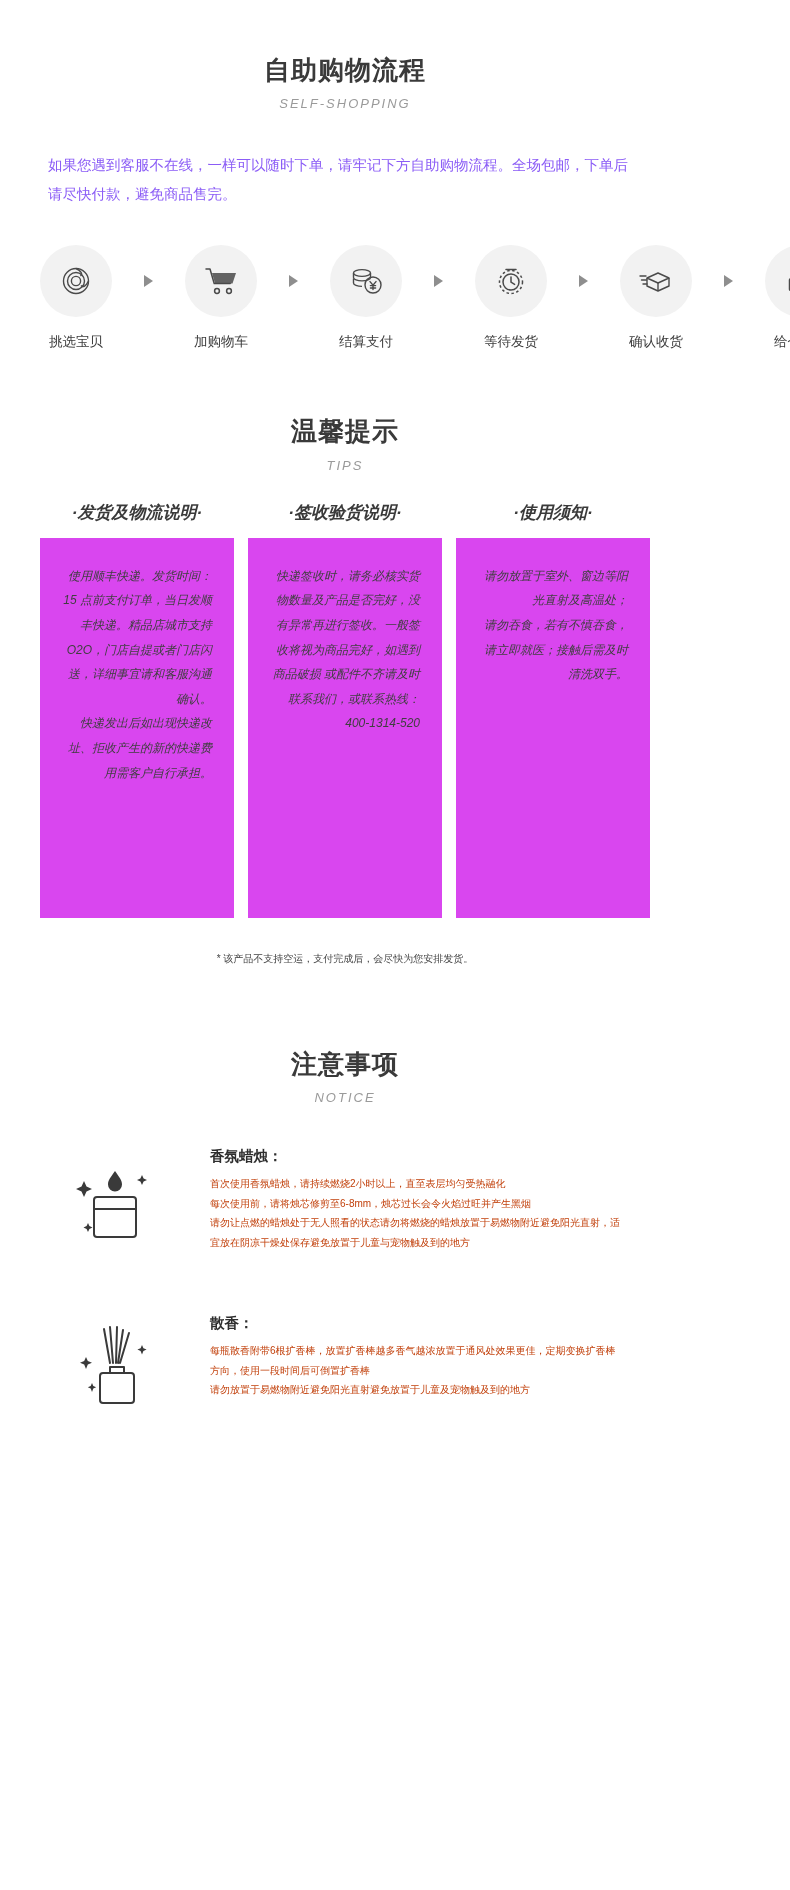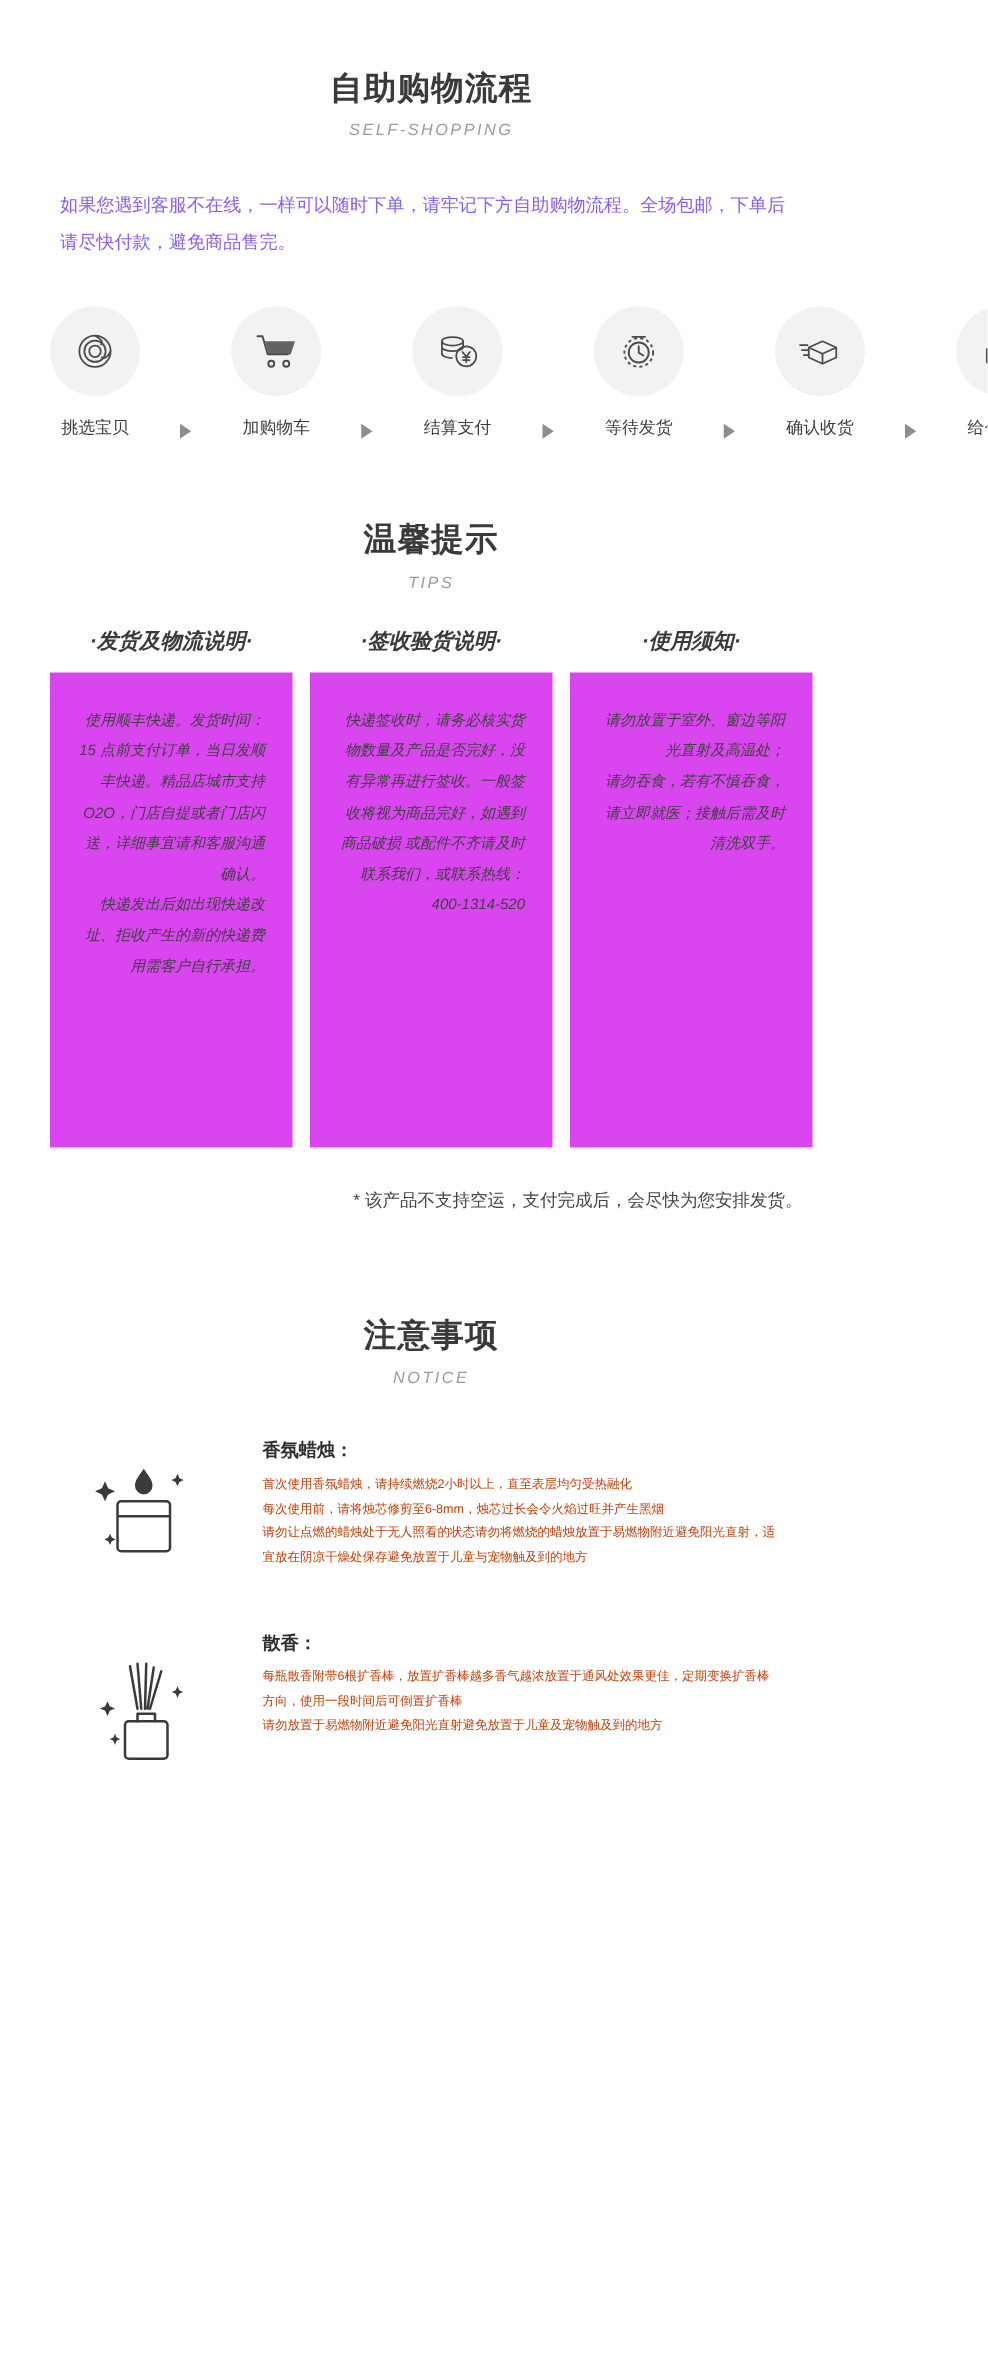--- a/index.html
+++ b/index.html
@@ -35,21 +35,21 @@
   .intro {
     margin: 40px 48px 0 48px;
     font-size: 14.5px;
     line-height: 2.0;
     color: #8b5cf6;
   }
 
   .flow {
     margin: 36px 40px 0 40px;
     display: flex;
-    align-items: flex-end;
+    align-items: flex-start;
     justify-content: space-between;
     gap: 32px;
   }
   .flow-step {
     width: 98px;
     display: flex;
     flex-direction: column;
     align-items: center;
   }
   .flow-circle {
@@ -95,22 +95,22 @@
     font-size: 12px;
     line-height: 2.05;
     color: #3f3f3f;
     min-height: 380px;
     text-align: right;
   }
   .tip-body p { margin: 0; }
 
   .footnote {
     margin: 34px 48px 0 48px;
-    text-align: right;
-    font-size: 14px;
+    text-align: center;
+    font-size: 10px;
     color: #444;
   }
 
   
   .notice { padding-top: 80px; }
   .notice-block {
     margin: 42px 40px 0 40px;
     display: flex;
     align-items: flex-start;
     gap: 20px;
@@ -128,21 +128,21 @@
     font-weight: bold;
     color: #2e2e2e;
     margin-bottom: 8px;
   }
   .notice-text p {
     font-size: 10px;
     line-height: 1.95;
     color: #c2410c;
     margin: 0;
   }
-  .notice-block + .notice-block { margin-top: 46px; }
+  .notice-block + .notice-block { margin-top: 46px; align-items: center; }
 </style>
 </head>
 <body>
 
 <div class="section self-shop">
   <div class="sec-title">自助购物流程</div>
   <div class="sec-sub">SELF-SHOPPING</div>
   <div class="intro">如果您遇到客服不在线，一样可以随时下单，请牢记下方自助购物流程。全场包邮，下单后请尽快付款，避免商品售完。</div>
 
   <div class="flow">

